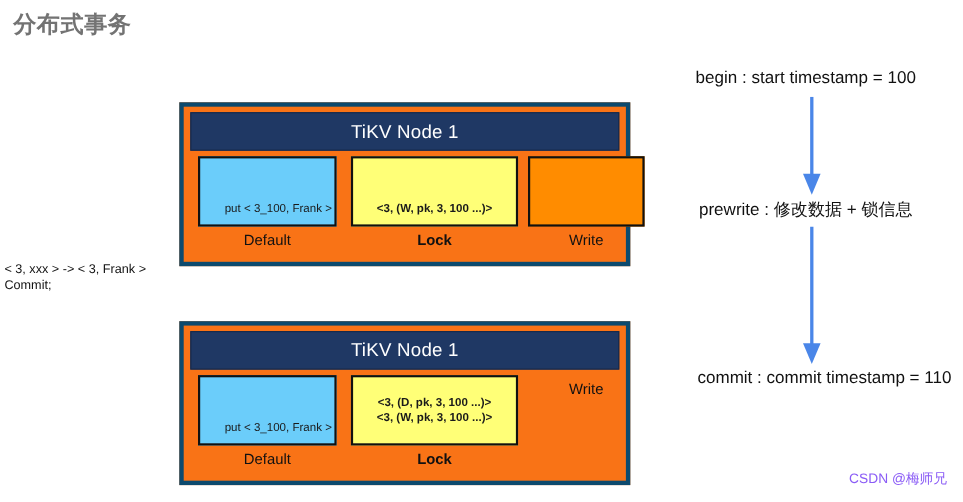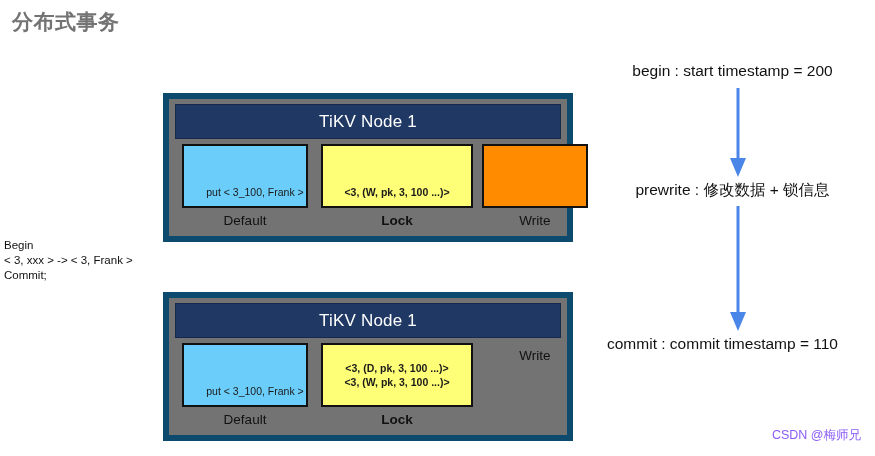--- a/index.html
+++ b/index.html
@@ -36,22 +36,22 @@
     font-size: 11.5px;
     line-height: 15px;
     color: #111111;
     white-space: nowrap;
   }
   .sql-line { display: block; }
 
   
   .node-card {
     position: absolute;
-    border: 6px solid #0c4a6e;
-    background: #737373;
+    border: 4px solid #0c4a6e;
+    background: #f97316;
     box-sizing: border-box;
   }
   #node-card-1 { left: 163px; top: 93px;  width: 410px; height: 149px; }
   #node-card-2 { left: 163px; top: 292px; width: 410px; height: 149px; }
 
   .node-header {
     position: absolute;
     left: 6px;
     right: 6px;
     top: 5px;
@@ -123,21 +123,21 @@
   
   .tl-label {
     position: absolute;
     text-align: center;
     font-size: 15.5px;
     color: #111111;
     white-space: nowrap;
   }
   #tl-begin   { left: 595px; top: 62px;  width: 275px; }
   #tl-prewrite{ left: 595px; top: 180px; width: 275px; }
-  #tl-commit  { left: 580px; top: 335px; width: 285px; }
+  #tl-commit  { left: 580px; top: 335px; width: 285px; text-align: right; }
 
   .tl-arrow {
     position: absolute;
     left: 727px;
     width: 22px;
   }
   #tl-arrow-1 { top: 88px;  height: 90px; }
   #tl-arrow-2 { top: 206px; height: 126px; }
 
   
@@ -149,21 +149,20 @@
     color: #8b5cf6;
     white-space: nowrap;
   }
 </style>
 </head>
 <body>
 
 <div class="page-title">分布式事务</div>
 
 <div class="sql-block">
-  <span class="sql-line">Begin</span>
   <span class="sql-line">&lt; 3,  xxx &gt; -&gt; &lt; 3,  Frank &gt;</span>
   <span class="sql-line">Commit;</span>
 </div>
 
 <div class="node-card" id="node-card-1">
   <div class="node-header">TiKV Node 1</div>
   <div class="cf-area">
 
     <div class="cf-col cf-default">
       <div class="cf-box blue" id="n1-default-box">
@@ -210,21 +209,21 @@
       <div class="cf-label">Lock</div>
     </div>
 
     <div class="cf-col cf-write">
       <div class="cf-label">Write</div>
     </div>
 
   </div>
 </div>
 
-<div class="tl-label" id="tl-begin">begin : start timestamp = 200</div>
+<div class="tl-label" id="tl-begin">begin : start timestamp = 100</div>
 
 <svg class="tl-arrow" id="tl-arrow-1" viewBox="0 0 22 90" preserveAspectRatio="none">
   <line x1="11" y1="0" x2="11" y2="74" stroke="#4a86e8" stroke-width="3"></line>
   <polygon points="11,89 3,70 19,70" fill="#4a86e8"></polygon>
 </svg>
 
 <div class="tl-label" id="tl-prewrite">prewrite : 修改数据 + 锁信息</div>
 
 <svg class="tl-arrow" id="tl-arrow-2" viewBox="0 0 22 126" preserveAspectRatio="none">
   <line x1="11" y1="0" x2="11" y2="110" stroke="#4a86e8" stroke-width="3"></line>

